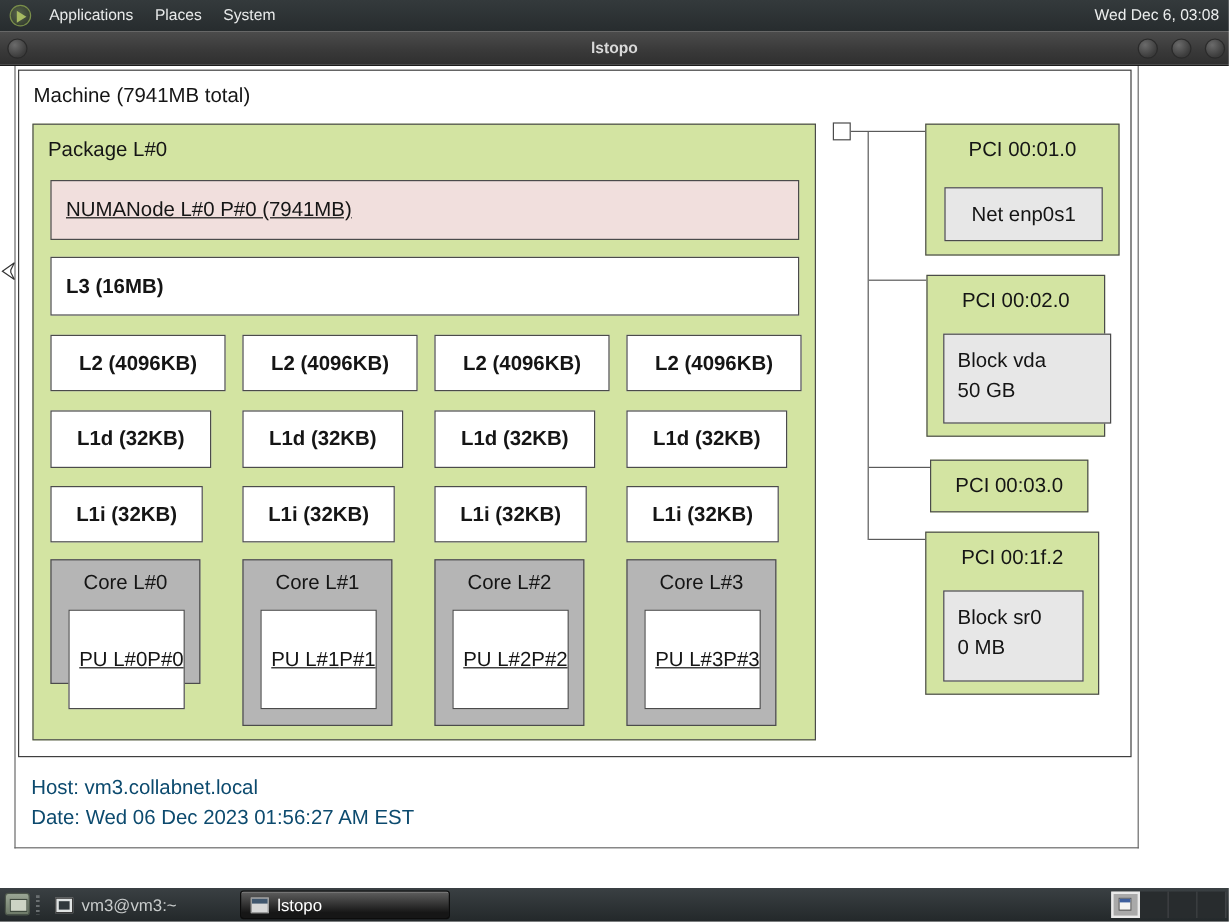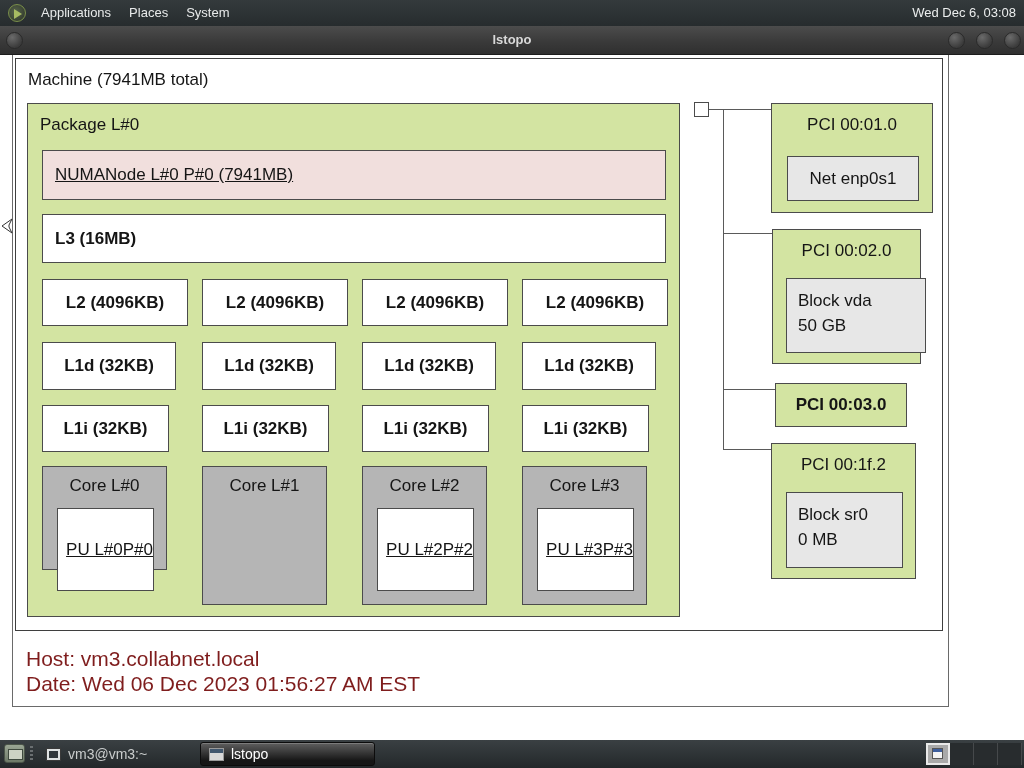--- a/index.html
+++ b/index.html
@@ -41,21 +41,21 @@
   .pu { background:#ffffff; }
   .pci { background:#d3e4a2; }
   .dev { background:#e7e7e7; }
   .lbl-inline { position:absolute; left:12px; top:11px; white-space:nowrap; }
   .txt-left { display:flex; align-items:center; padding-left:12px; white-space:nowrap; }
   .txt-center { display:flex; align-items:center; justify-content:center; white-space:nowrap; text-align:center; }
   .core-label { position:absolute; left:0; right:0; top:9px; text-align:center; }
   .pu-text { display:flex; flex-direction:row; align-items:center; justify-content:flex-end; line-height:24px;text-decoration:underline; }
   .dev2 { padding:9px 0 0 11px; line-height:25px; }
   .line { position:absolute; background:#5a5a5a; }
-  .legend-line { position:absolute; left:13px; color:#7f1d1d; font-size:21px; white-space:nowrap; }
+  .legend-line { position:absolute; left:13px; color:#0c4a6e; font-size:17px; white-space:nowrap; }
 
   
   .bottom-panel { position:absolute; left:0; top:740px; width:1024px; height:28px;
     background:linear-gradient(#3a4043,#23282a); color:#d6d8d8; font-size:14px; }
   .show-desktop { position:absolute; left:4px; top:4px; width:21px; height:19px; border-radius:3px;
     background:linear-gradient(#9aa694,#6e7a68); border:1px solid #4c564a; }
   .show-desktop::after { content:""; position:absolute; left:3px; top:4px; width:13px; height:9px;
     background:#cdd3c4; border:1px solid #3f4a3e; }
   .panel-sep { position:absolute; left:30px; top:6px; width:3px; height:16px;
     background:repeating-linear-gradient(#6a6f71 0 2px, transparent 2px 4px); }
@@ -152,20 +152,24 @@
 
     <div class="box core" style="left:14px; top:362px; width:125px; height:104px;">
       <span class="core-label">Core L#0</span>
       <div class="box pu pu-text" style="left:14px; top:41px; width:97px; height:83px;">
         <span>PU L#0</span>
         <span>P#0</span>
       </div>
     </div>
     <div class="box core" style="left:174px; top:362px; width:125px; height:139px;">
       <span class="core-label">Core L#1</span>
+      <div class="box pu pu-text" style="left:14px; top:41px; width:97px; height:83px;">
+        <span>PU L#1</span>
+        <span>P#1</span>
+      </div>
     </div>
     <div class="box core" style="left:334px; top:362px; width:125px; height:139px;">
       <span class="core-label">Core L#2</span>
       <div class="box pu pu-text" style="left:14px; top:41px; width:97px; height:83px;">
         <span>PU L#2</span>
         <span>P#2</span>
       </div>
     </div>
     <div class="box core" style="left:494px; top:362px; width:125px; height:139px;">
       <span class="core-label">Core L#3</span>
@@ -191,21 +195,21 @@
   </div>
 
   <div class="box pci" style="left:759px; top:174px; width:149px; height:135px;">
     <div style="position:absolute; left:0; right:0; top:11px; text-align:center;">PCI 00:02.0</div>
     <div class="box dev dev2" style="left:13px; top:48px; width:140px; height:75px;">
       <div>Block vda</div>
       <div>50 GB</div>
     </div>
   </div>
 
-  <div class="box pci txt-center" style="left:762px; top:328px; width:132px; height:44px;font-weight:bold;">
+  <div class="box pci txt-center" style="left:762px; top:328px; width:132px; height:44px;">
     <span>PCI 00:03.0</span>
   </div>
 
   <div class="box pci" style="left:758px; top:388px; width:145px; height:136px;">
     <div style="position:absolute; left:0; right:0; top:11px; text-align:center;">PCI 00:1f.2</div>
     <div class="box dev dev2" style="left:14px; top:48px; width:117px; height:76px;">
       <div>Block sr0</div>
       <div>0 MB</div>
     </div>
   </div>

